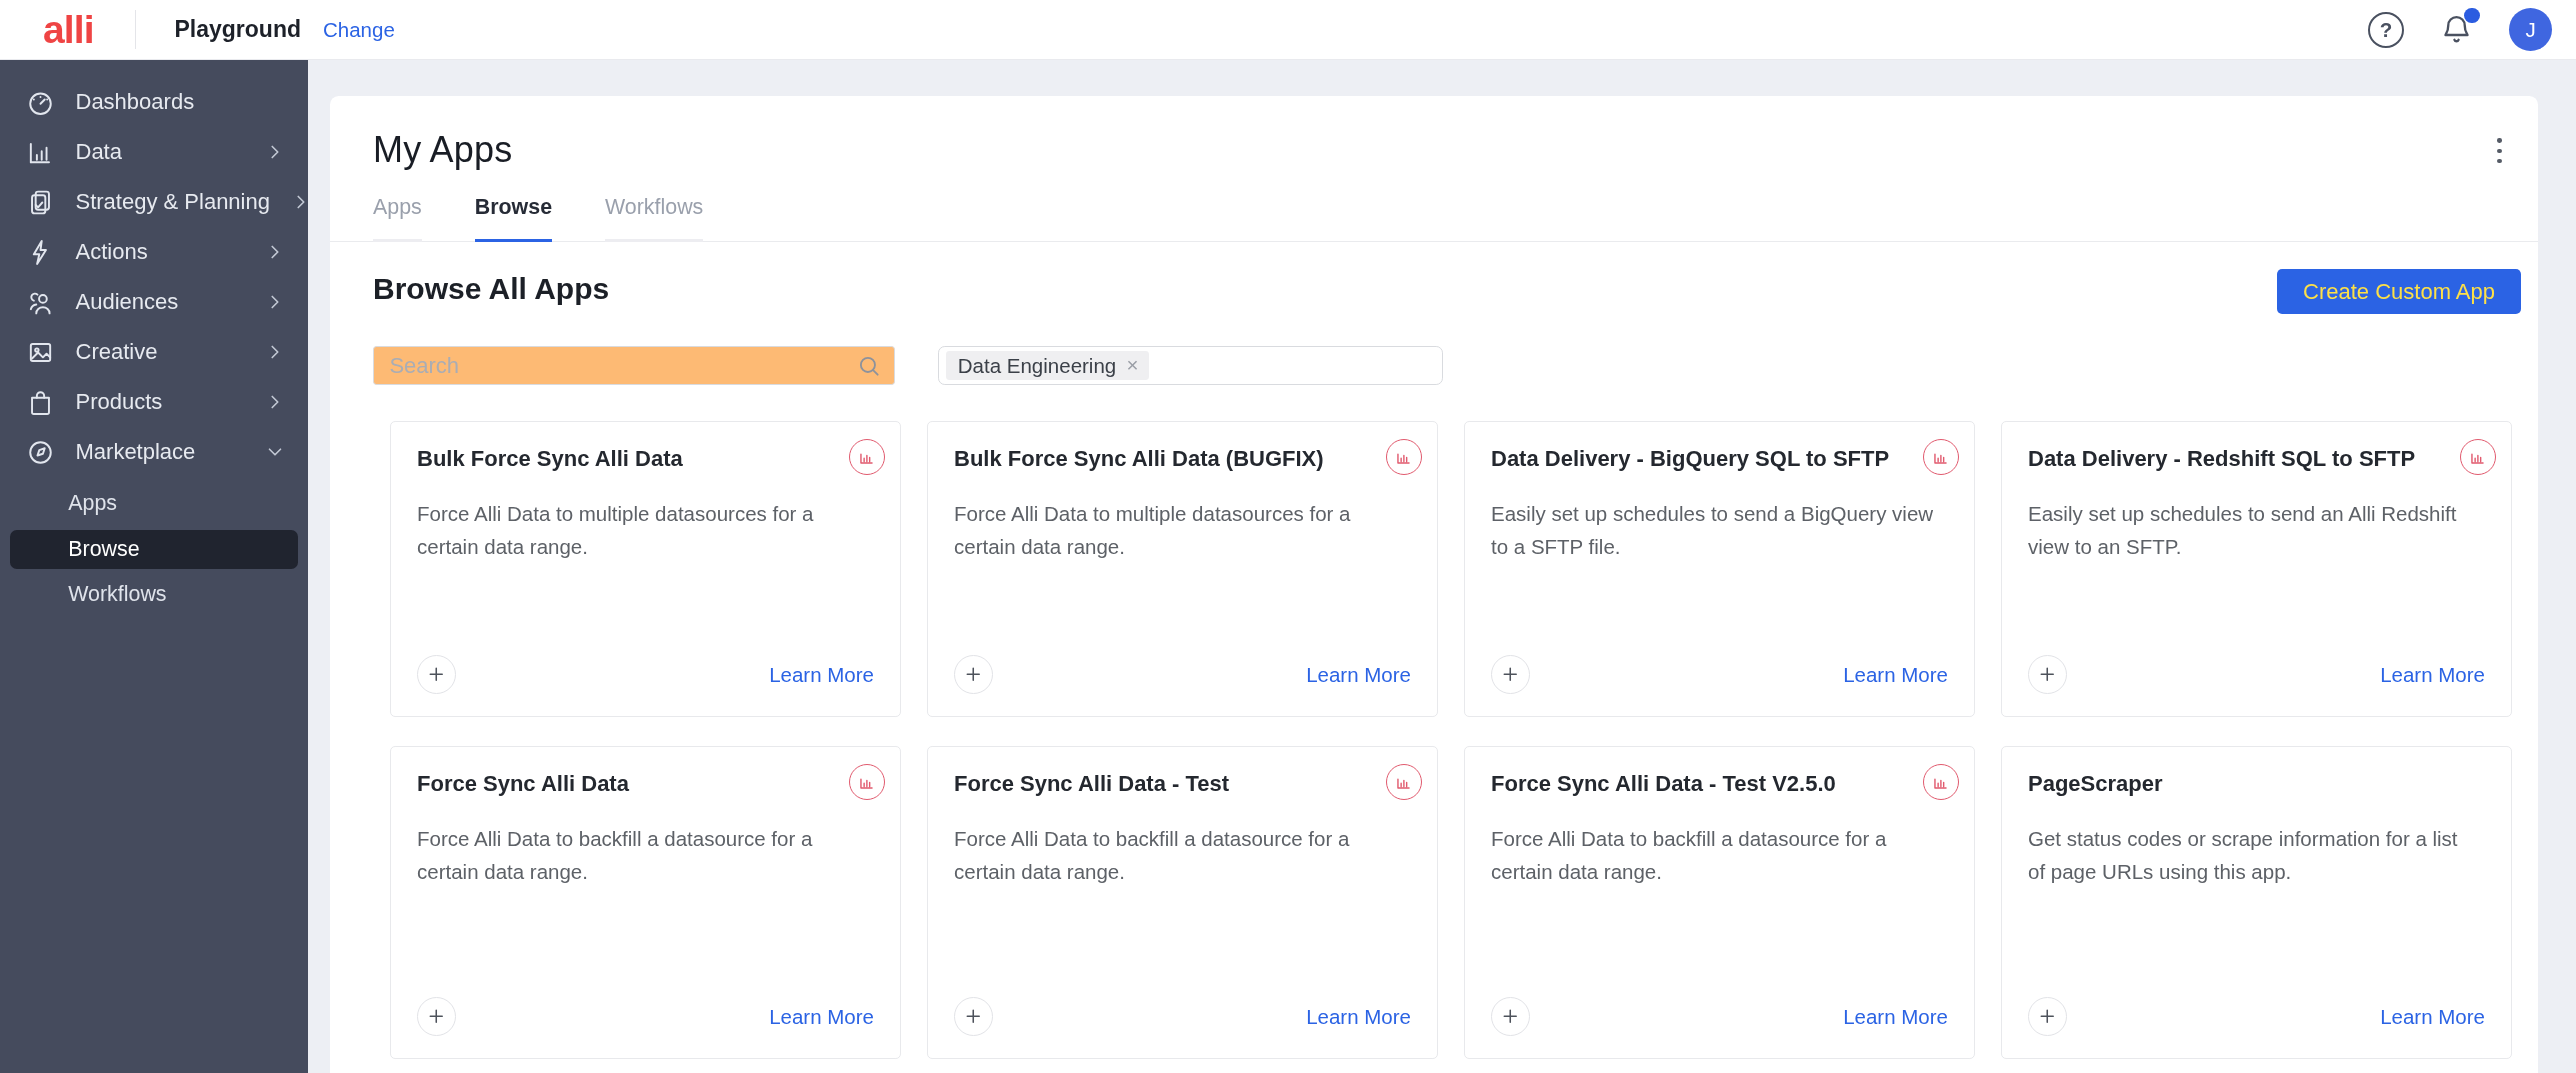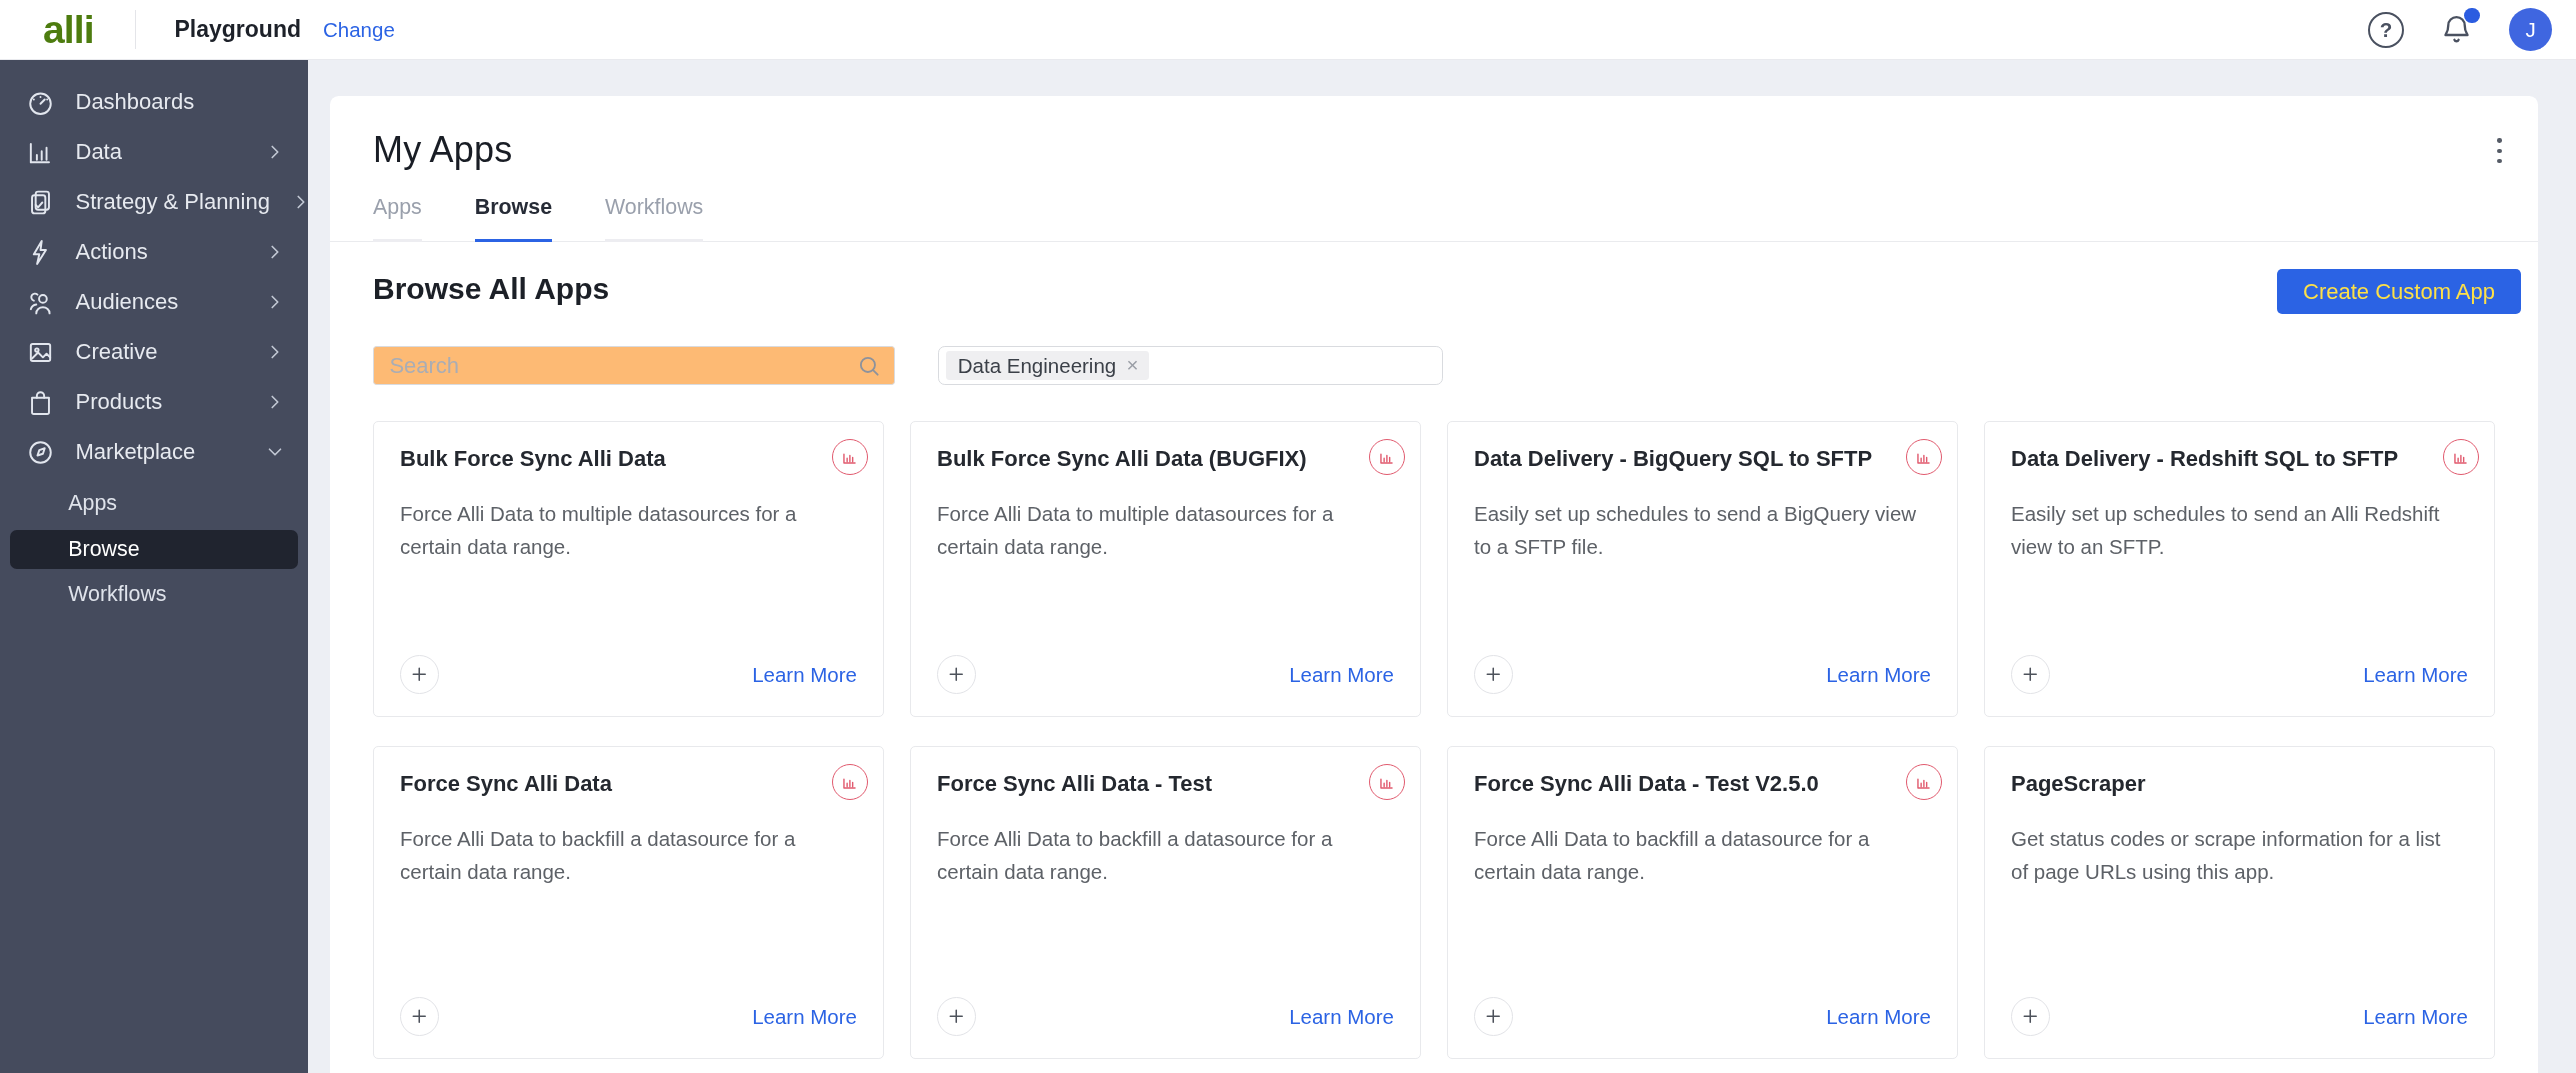--- a/index.html
+++ b/index.html
@@ -12,21 +12,21 @@
     color: #24282f;
   }
   svg { display: block; }
 
   
   .topbar {
     position: absolute; top: 0; left: 0; width: 2576px; height: 60px;
     background: #ffffff; border-bottom: 0.9px solid #e9eaee;
     display: flex; align-items: center; padding: 0 24px 0 43px; z-index: 20;
   }
-  .logo { font-size: 39px; font-weight: 700; color: #4d7c0f; letter-spacing: -0.9px; }
+  .logo { font-size: 39px; font-weight: 700; color: #ef4444; letter-spacing: -0.9px; }
   .topbar-divider { width: 0.9px; height: 39px; background: #e4e5e9; margin-left: 41px; }
   .workspace-name { margin-left: 39px; font-size: 23px; font-weight: 600; color: #1d2129; }
   .change-link { margin-left: 22px; font-size: 20.5px; color: #2b63e4; cursor: pointer; }
   .topbar-right { margin-left: auto; display: flex; align-items: center; gap: 36px; }
   .help-btn {
     width: 36px; height: 36px; border: 2.1px solid #4a5160; border-radius: 50%;
     display: flex; align-items: center; justify-content: center;
     font-size: 20.5px; font-weight: 600; color: #4a5160; cursor: pointer;
   }
   .bell-wrap { position: relative; cursor: pointer; }
@@ -112,21 +112,21 @@
   }
   .chip {
     display: flex; align-items: center; gap: 10.3px;
     background: #efeff1; border-radius: 3.4px; height: 29px; padding: 0 10.3px 0 12px;
     font-size: 20.5px; color: #3b4048; white-space: nowrap;
   }
   .chip-x { color: #9a9ea6; font-size: 20.5px; cursor: pointer; line-height: 1; }
 
   
   .cards {
-    position: absolute; left: 43px; top: 325px;
+    position: absolute; left: 60px; top: 325px;
     display: grid; grid-template-columns: repeat(4, 511px);
     grid-template-rows: 296px 313px; column-gap: 26px; row-gap: 29px;
   }
   .card {
     position: relative; background: #fff; border: 0.9px solid #e8e9ec; border-radius: 5.1px;
     padding: 24px 26px 22px 26px; display: flex; flex-direction: column;
   }
   .card-title { font-size: 22px; font-weight: 600; color: #24282f; padding-right: 55px; }
   .card-app-icon {
     position: absolute; top: 17px; right: 15.4px; width: 36px; height: 36px;

